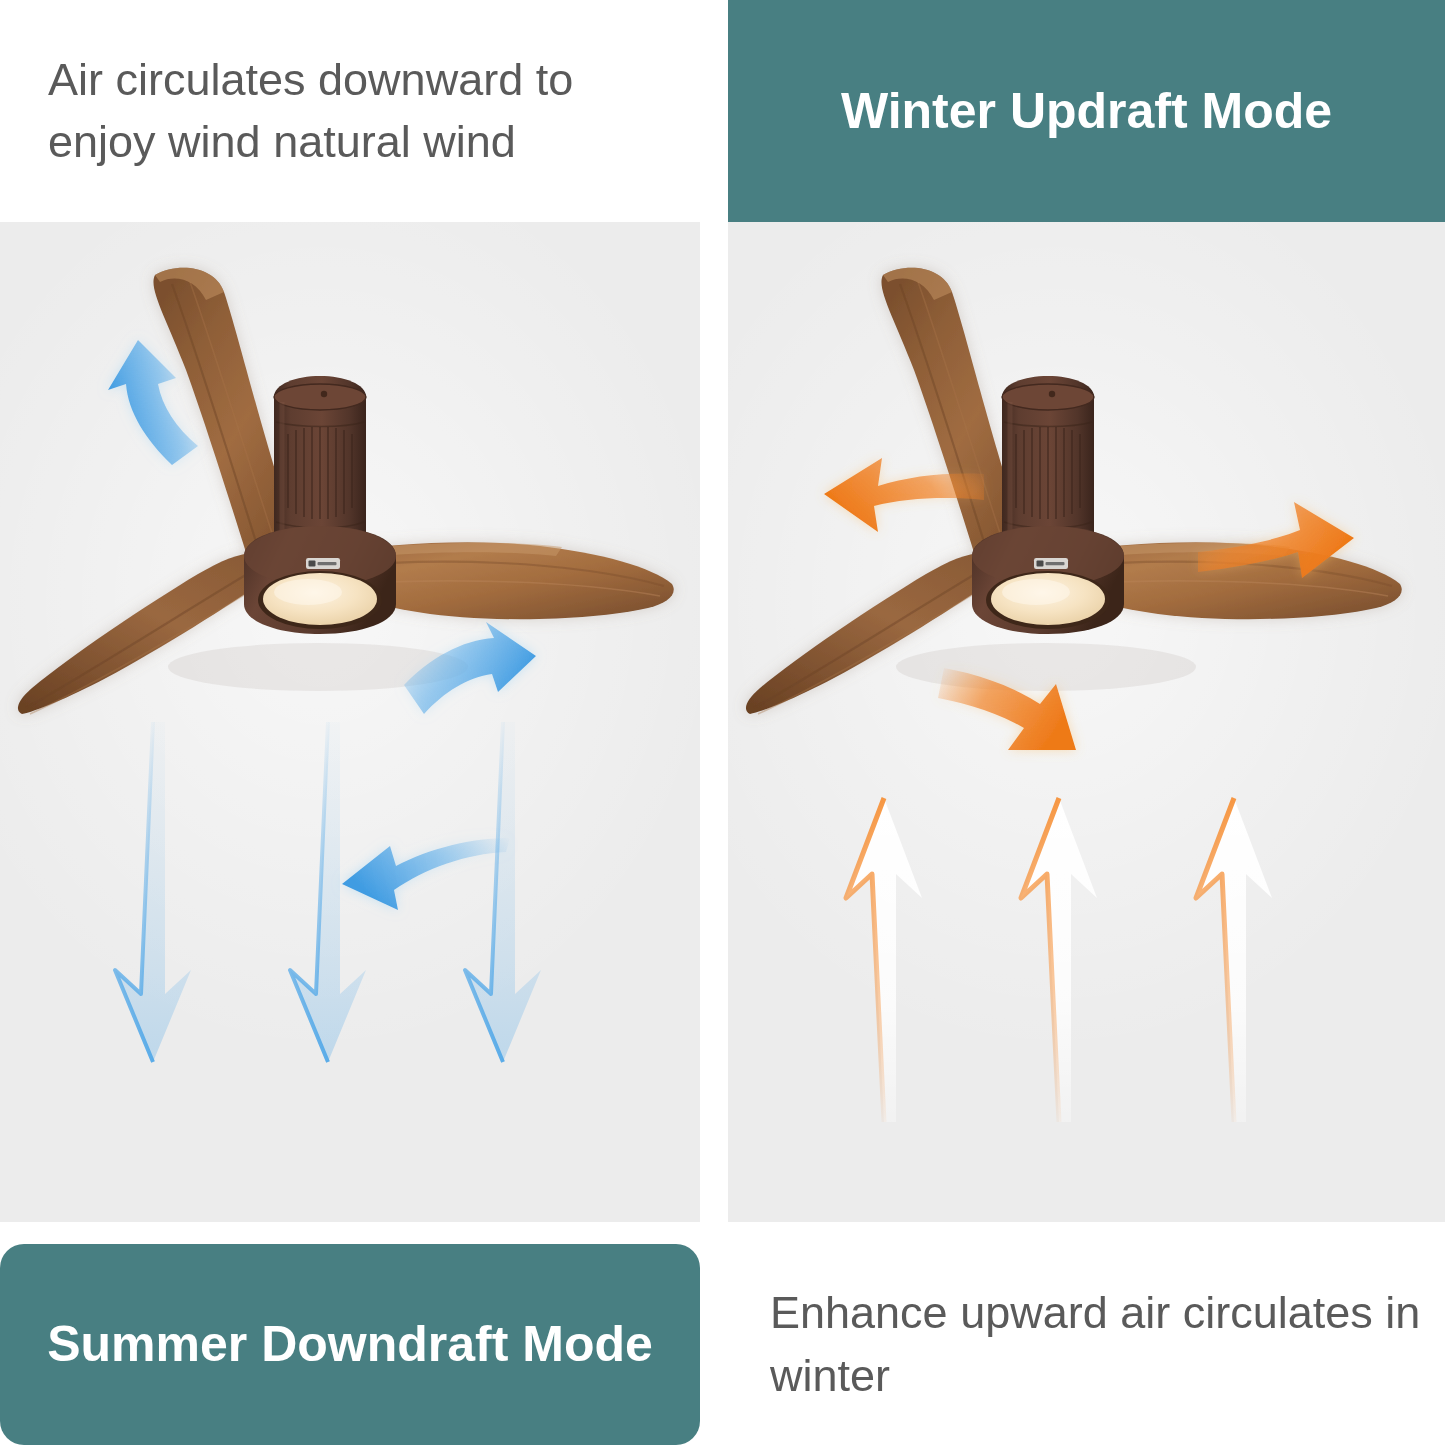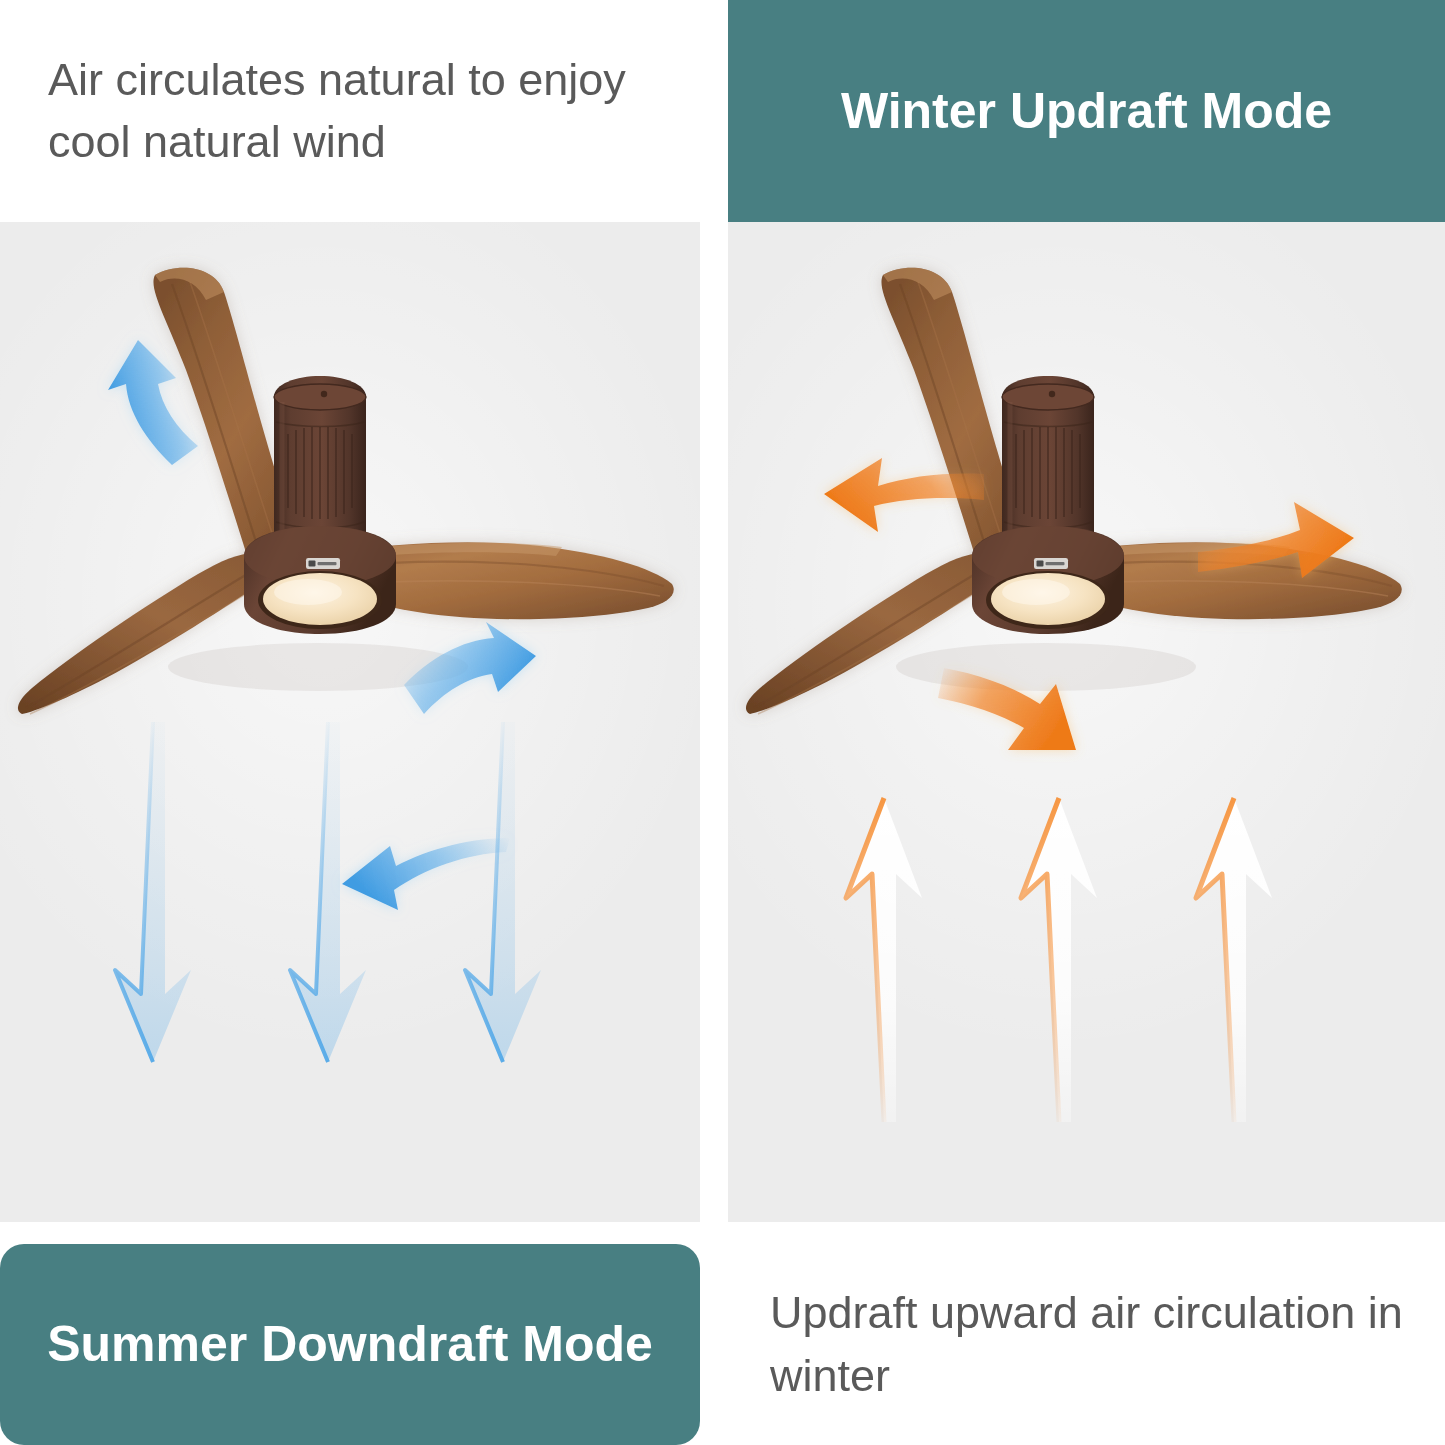--- a/index.html
+++ b/index.html
@@ -121,21 +121,21 @@
   .radials svg { display: block; width: 100%; height: 100%; overflow: visible; }
 </style>
 </head>
 <body>
 
 <div class="infographic">
 
   <div class="col col-left">
 
     <div class="band band-plain l-head">
-      <span class="band-text">Air circulates natural to enjoy cool natural wind</span>
+      <span class="band-text">Air circulates downward to enjoy wind natural wind</span>
     </div>
 
     <div class="stage">
 
       <div class="drafts l-drafts">
         <svg viewBox="0 0 700 400" preserveAspectRatio="none" aria-hidden="true">
           <defs>
             <linearGradient id="dnFadeL" x1="0" y1="0" x2="0" y2="1">
               <stop offset="0%" stop-color="#54a9e8" stop-opacity="0.02"></stop>
               <stop offset="34%" stop-color="#54a9e8" stop-opacity="0.10"></stop>
@@ -550,17 +550,17 @@
             <path d="M 216 446 C 250 452 284 464 312 482
                      L 328 462 L 348 528 L 280 528 L 296 506
                      C 272 492 242 482 210 476 Z" fill="url(#orgTailB)"></path>
           </g>
         </svg>
       </div>
 
     </div>
 
     <div class="band band-plain r-foot">
-      <span class="band-text">Updraft upward air circulation in winter</span>
+      <span class="band-text">Enhance upward air circulates in winter</span>
     </div>
   </div>
 
 </div>
 
 </body></html>

